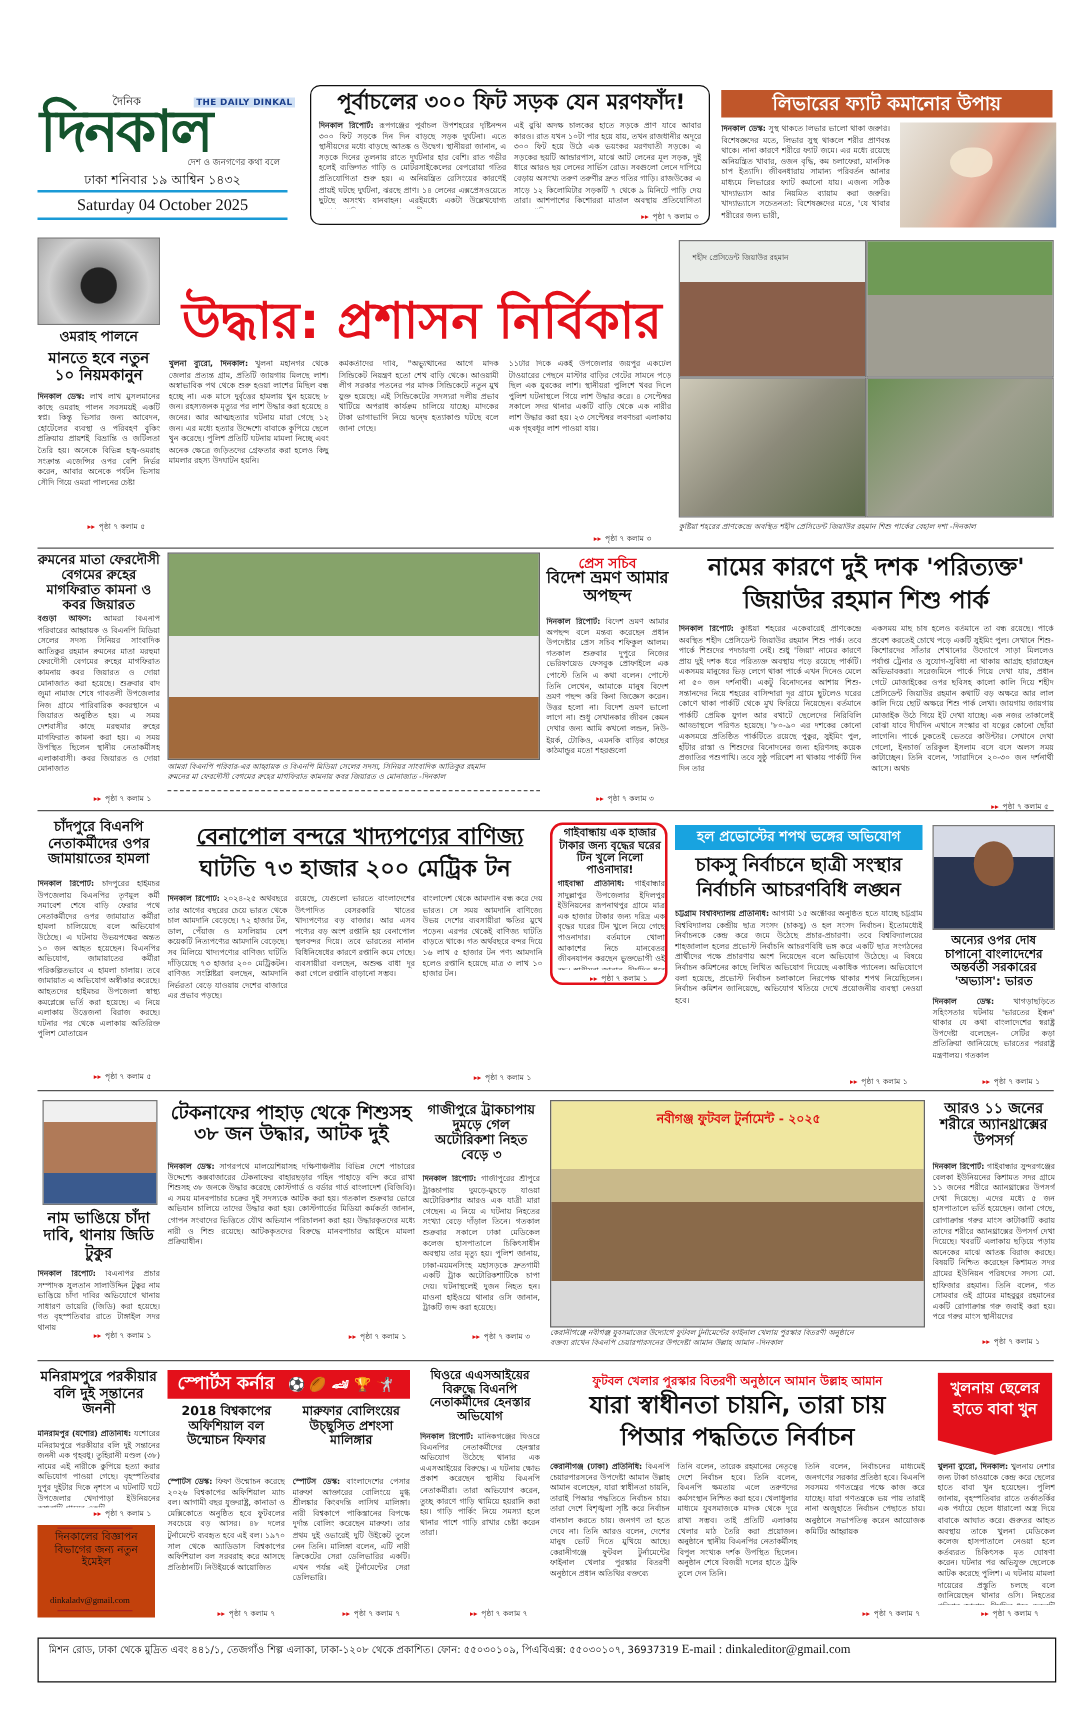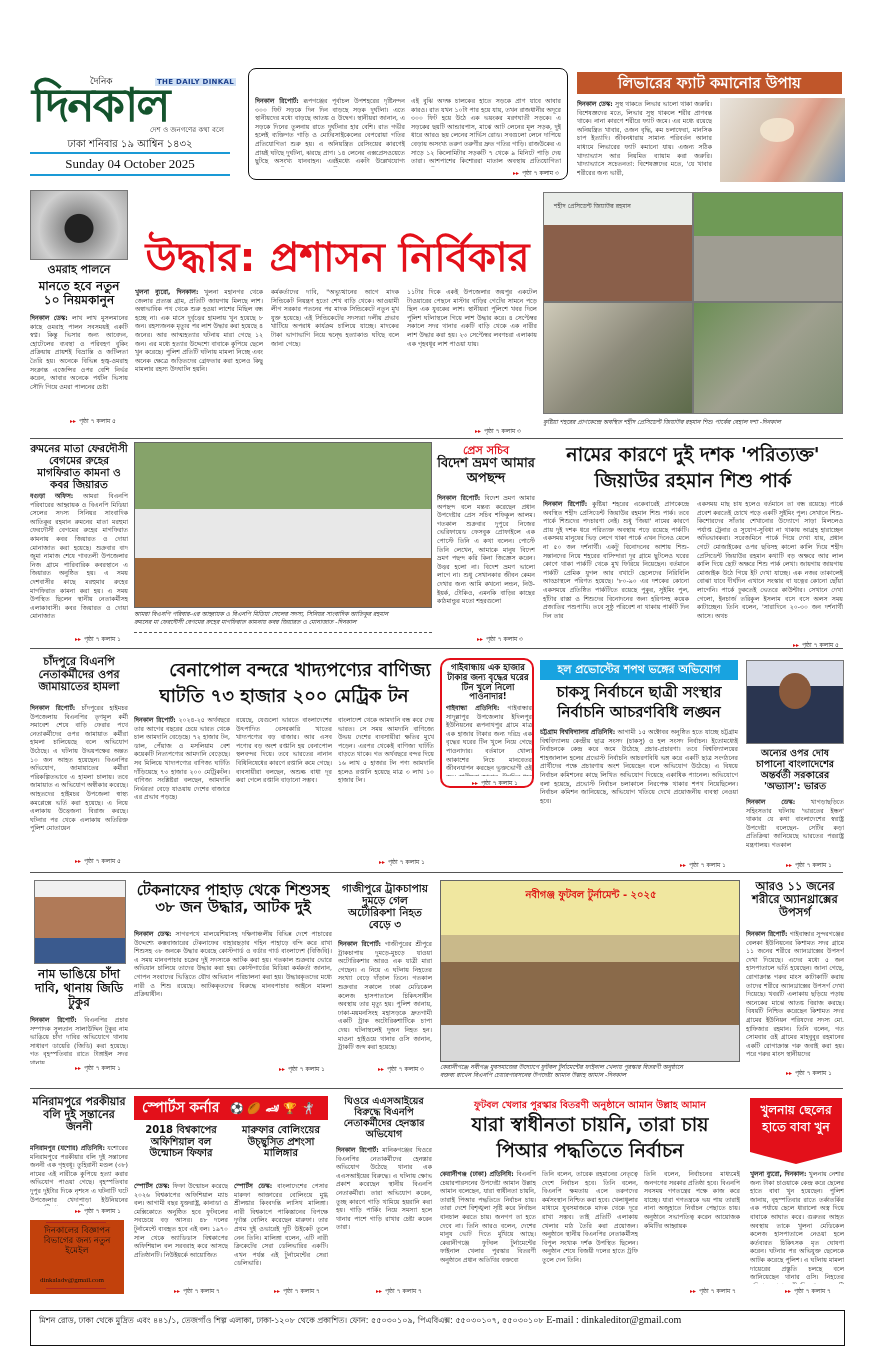--- a/index.html
+++ b/index.html
@@ -39,25 +39,26 @@
 </head>
 <body>
 
 <div class="abs" style="left:30px;top:68px;width:210px;height:120px;">
   <div class="abs mast-small" style="left:60px;top:6px;">দৈনিক</div>
   <div class="abs mast-eng" style="left:125px;top:10px;">THE DAILY DINKAL</div>
   <div class="abs mast-logo" style="left:2px;top:14px;">দিনকাল</div>
   <div class="abs mast-tag" style="left:120px;top:56px;">দেশ ও জনগণের কথা বলে</div>
   <div class="abs date-bn" style="left:0;top:68px;width:200px;">ঢাকা শনিবার ১৯ আশ্বিন ১৪৩২</div>
   <div class="abs blue-line" style="left:0;top:84px;width:200px;"></div>
-  <div class="abs date-en" style="left:0;top:88px;width:200px;">Sunday 04 October 2025</div>
+  <div class="abs date-en" style="left:0;top:88px;width:200px;">Saturday 04 October 2025</div>
   <div class="abs blue-line" style="left:0;top:106px;width:200px;"></div>
 </div>
 
 <div class="abs top-box" style="left:248px;top:68px;width:320px;height:112px;">
+  <div class="abs hl" style="left:6px;top:4px;width:308px;font-size:17px;">পূর্বাচলের ৩০০ ফিট সড়ক যেন মরণফাঁদ!</div>
   <div class="abs body-text" style="left:6px;top:28px;width:150px;height:70px;">
     <span class="byline">দিনকাল রিপোর্ট:</span>
     <span>রূপগঞ্জের পূর্বাচল উপশহরের দৃষ্টিনন্দন ৩০০ ফিট সড়কে দিন দিন বাড়ছে সড়ক দুর্ঘটনা। এতে স্থানীয়দের মধ্যে বাড়ছে আতঙ্ক ও উদ্বেগ। স্থানীয়রা জানান, এ সড়কে দিনের তুলনায় রাতে দুর্ঘটনার হার বেশি। রাত গভীর হলেই ব্যক্তিগত গাড়ি ও মোটরসাইকেলের বেপরোয়া গতির প্রতিযোগিতা শুরু হয়। এ অনিয়ন্ত্রিত রেসিংয়ের কারণেই প্রায়ই ঘটছে দুর্ঘটনা, ঝরছে প্রাণ। ১৪ লেনের এক্সপ্রেসওয়েতে ছুটছে অসংখ্য যানবাহন। এরইমধ্যে একটা উল্লেখযোগ্য সংখ্যায় গাড়ির চালক তরুণ তরুণী। মনে হয়</span>
   </div>
   <div class="abs body-text" style="left:162px;top:28px;width:150px;height:70px;">এই বুঝি অদক্ষ চালকের হাতে সড়কে প্রাণ যাবে আবার কারও। রাত যখন ১০টা পার হয়ে যায়, তখন রাজধানীর অদূরে ৩০০ ফিট হয়ে উঠে এক ভয়ংকর মরণঘাতী সড়কে। এ সড়কের ছয়টি আন্ডারপাস, মাঝে আট লেনের মূল সড়ক, দুই ধারে আরও ছয় লেনের সার্ভিস রোড। সবগুলো লেনে দাপিয়ে বেড়ায় অসংখ্য তরুণ তরুণীর দ্রুত গতির গাড়ি। রাজউকের এ সাড়ে ১২ কিলোমিটার সড়কটি ৭ থেকে ৯ মিনিটে পাড়ি দেয় তারা। আশপাশের কিশোররা মাতাল অবস্থায় প্রতিযোগিতা করে, গাড়ি</div>
   <div class="abs cont" style="right:8px;top:99px;"><span class="arr">▸▸</span><span>পৃষ্ঠা ৭ কলাম ৩</span></div>
 </div>
 
 <div class="abs" style="left:575px;top:68px;width:295px;height:115px;">
   <div class="abs liver-band" style="left:2px;top:4px;width:265px;">লিভারের ফ্যাট কমানোর উপায়</div>
@@ -149,21 +150,21 @@
 <div class="abs" style="left:30px;top:652px;width:100px;height:215px;">
   <div class="abs hl" style="left:0;top:4px;width:98px;font-size:11px;">চাঁদপুরে বিএনপি নেতাকর্মীদের ওপর জামায়াতের হামলা</div>
   <div class="abs body-text" style="left:0;top:52px;width:98px;height:150px;">
     <span class="byline">দিনকাল রিপোর্ট:</span>
     <span>চাঁদপুরের হাইমচর উপজেলায় বিএনপির তৃণমূল কর্মী সমাবেশ শেষে বাড়ি ফেরার পথে নেতাকর্মীদের ওপর জামায়াত কর্মীরা হামলা চালিয়েছে বলে অভিযোগ উঠেছে। এ ঘটনায় উভয়পক্ষের অন্তত ১০ জন আহত হয়েছেন। বিএনপির অভিযোগ, জামায়াতের কর্মীরা পরিকল্পিতভাবে এ হামলা চালায়। তবে জামায়াত এ অভিযোগ অস্বীকার করেছে। আহতদের হাইমচর উপজেলা স্বাস্থ্য কমপ্লেক্সে ভর্তি করা হয়েছে। এ নিয়ে এলাকায় উত্তেজনা বিরাজ করছে। ঘটনার পর থেকে এলাকায় অতিরিক্ত পুলিশ মোতায়েন</span>
   </div>
   <div class="abs cont" style="left:45px;top:204px;"><span class="arr">▸▸</span><span>পৃষ্ঠা ৭ কলাম ৫</span></div>
 </div>
 
 <div class="abs" style="left:134px;top:652px;width:300px;height:215px;">
-  <div class="abs hl" style="left:16px;top:8px;width:300px;font-size:18px;">বেনাপোল বন্দরে খাদ্যপণ্যের বাণিজ্য</div>
+  <div class="abs hl" style="left:4px;top:8px;width:300px;font-size:18px;text-decoration:underline;">বেনাপোল বন্দরে খাদ্যপণ্যের বাণিজ্য</div>
   <div class="abs hl" style="left:0;top:34px;width:300px;font-size:18px;">ঘাটতি ৭৩ হাজার ২০০ মেট্রিক টন</div>
   <div class="abs body-text" style="left:0;top:64px;width:96px;height:140px;">
     <span class="byline">দিনকাল রিপোর্ট:</span>
     <span>২০২৪-২৫ অর্থবছরে তার আগের বছরের চেয়ে ভারত থেকে চাল আমদানি বেড়েছে। ৭২ হাজার টন, ডাল, পেঁয়াজ ও মসলিয়াম বেশ কয়েকটি নিত্যপণ্যের আমদানি বেড়েছে। সব মিলিয়ে খাদ্যপণ্যের বাণিজ্য ঘাটতি দাঁড়িয়েছে ৭৩ হাজার ২০০ মেট্রিকটন। বাণিজ্য সংশ্লিষ্টরা বলছেন, আমদানি নির্ভরতা বেড়ে যাওয়ায় দেশের বাজারে এর প্রভাব পড়ছে।</span>
   </div>
   <div class="abs body-text" style="left:102px;top:64px;width:96px;height:140px;">রয়েছে, যেগুলো ভারতে বাংলাদেশের উৎপাদিত বেসরকারি খাতের খাদ্যপণ্যের বড় বাজার। আর এসব পণ্যের বড় অংশ রপ্তানি হয় বেনাপোল স্থলবন্দর দিয়ে। তবে ভারতের নানান বিধিনিষেধের কারণে রপ্তানি কমে গেছে। ব্যবসায়ীরা বলছেন, অশুল্ক বাধা দূর করা গেলে রপ্তানি বাড়ানো সম্ভব।</div>
   <div class="abs body-text" style="left:204px;top:64px;width:96px;height:140px;">বাংলাদেশ থেকে আমদানি বন্ধ করে দেয় ভারত। সে সময় আমদানি বাণিজ্যে উভয় দেশের ব্যবসায়ীরা ক্ষতির মুখে পড়েন। এরপর থেকেই বাণিজ্য ঘাটতি বাড়তে থাকে। গত অর্থবছরে বন্দর দিয়ে ১৬ লাখ ৫ হাজার টন পণ্য আমদানি হলেও রপ্তানি হয়েছে মাত্র ৩ লাখ ১০ হাজার টন।</div>
   <div class="abs cont" style="left:245px;top:205px;"><span class="arr">▸▸</span><span>পৃষ্ঠা ৭ কলাম ১</span></div>
 </div>
 
@@ -311,16 +312,16 @@
   </div>
   <div class="abs body-text" style="left:0;top:76px;width:94px;height:114px;">
     <span class="byline">খুলনা ব্যুরো, দিনকাল:</span>
     <span>খুলনায় নেশার জন্য টাকা চাওয়াকে কেন্দ্র করে ছেলের হাতে বাবা খুন হয়েছেন। পুলিশ জানায়, বৃহস্পতিবার রাতে তর্কাতর্কির এক পর্যায়ে ছেলে ধারালো অস্ত্র দিয়ে বাবাকে আঘাত করে। গুরুতর আহত অবস্থায় তাকে খুলনা মেডিকেল কলেজ হাসপাতালে নেওয়া হলে কর্তব্যরত চিকিৎসক মৃত ঘোষণা করেন। ঘটনার পর অভিযুক্ত ছেলেকে আটক করেছে পুলিশ। এ ঘটনায় মামলা দায়েরের প্রস্তুতি চলছে বলে জানিয়েছেন থানার ওসি। নিহতের পরিবার জানায়, দীর্ঘদিন ধরে ছেলেটি মাদকাসক্ত অভ্র বলে</span>
   </div>
   <div class="abs cont" style="left:35px;top:192px;"><span class="arr">▸▸</span><span>পৃষ্ঠা ৭ কলাম ৭</span></div>
 </div>
 
 <div class="abs footer" style="left:30px;top:1310px;width:815px;height:36px;">
   <div style="white-space:nowrap;overflow:hidden;font-size:8px;">
-    <span>মিশন রোড, ঢাকা থেকে মুদ্রিত এবং ৪৪১/১, তেজগাঁও শিল্প এলাকা, ঢাকা-১২০৮ থেকে প্রকাশিত। ফোন: ৫৫০৩০১০৯, পিএবিএক্স: ৫৫০৩০১০৭, ৫৫০৩০১০৮</span>
+    <span>মিশন রোড, ঢাকা থেকে মুদ্রিত এবং ৪৪১/১, তেজগাঁও শিল্প এলাকা, ঢাকা-১২০৮ থেকে প্রকাশিত। ফোন: ৫৫০৩০১০৯, পিএবিএক্স: ৫৫০৩০১০৭, 36937319</span>
     <span style="font-family:'Liberation Serif',serif;font-size:10px;">E-mail : dinkaleditor@gmail.com</span>
   </div>
 </div>
 
 </body></html>

